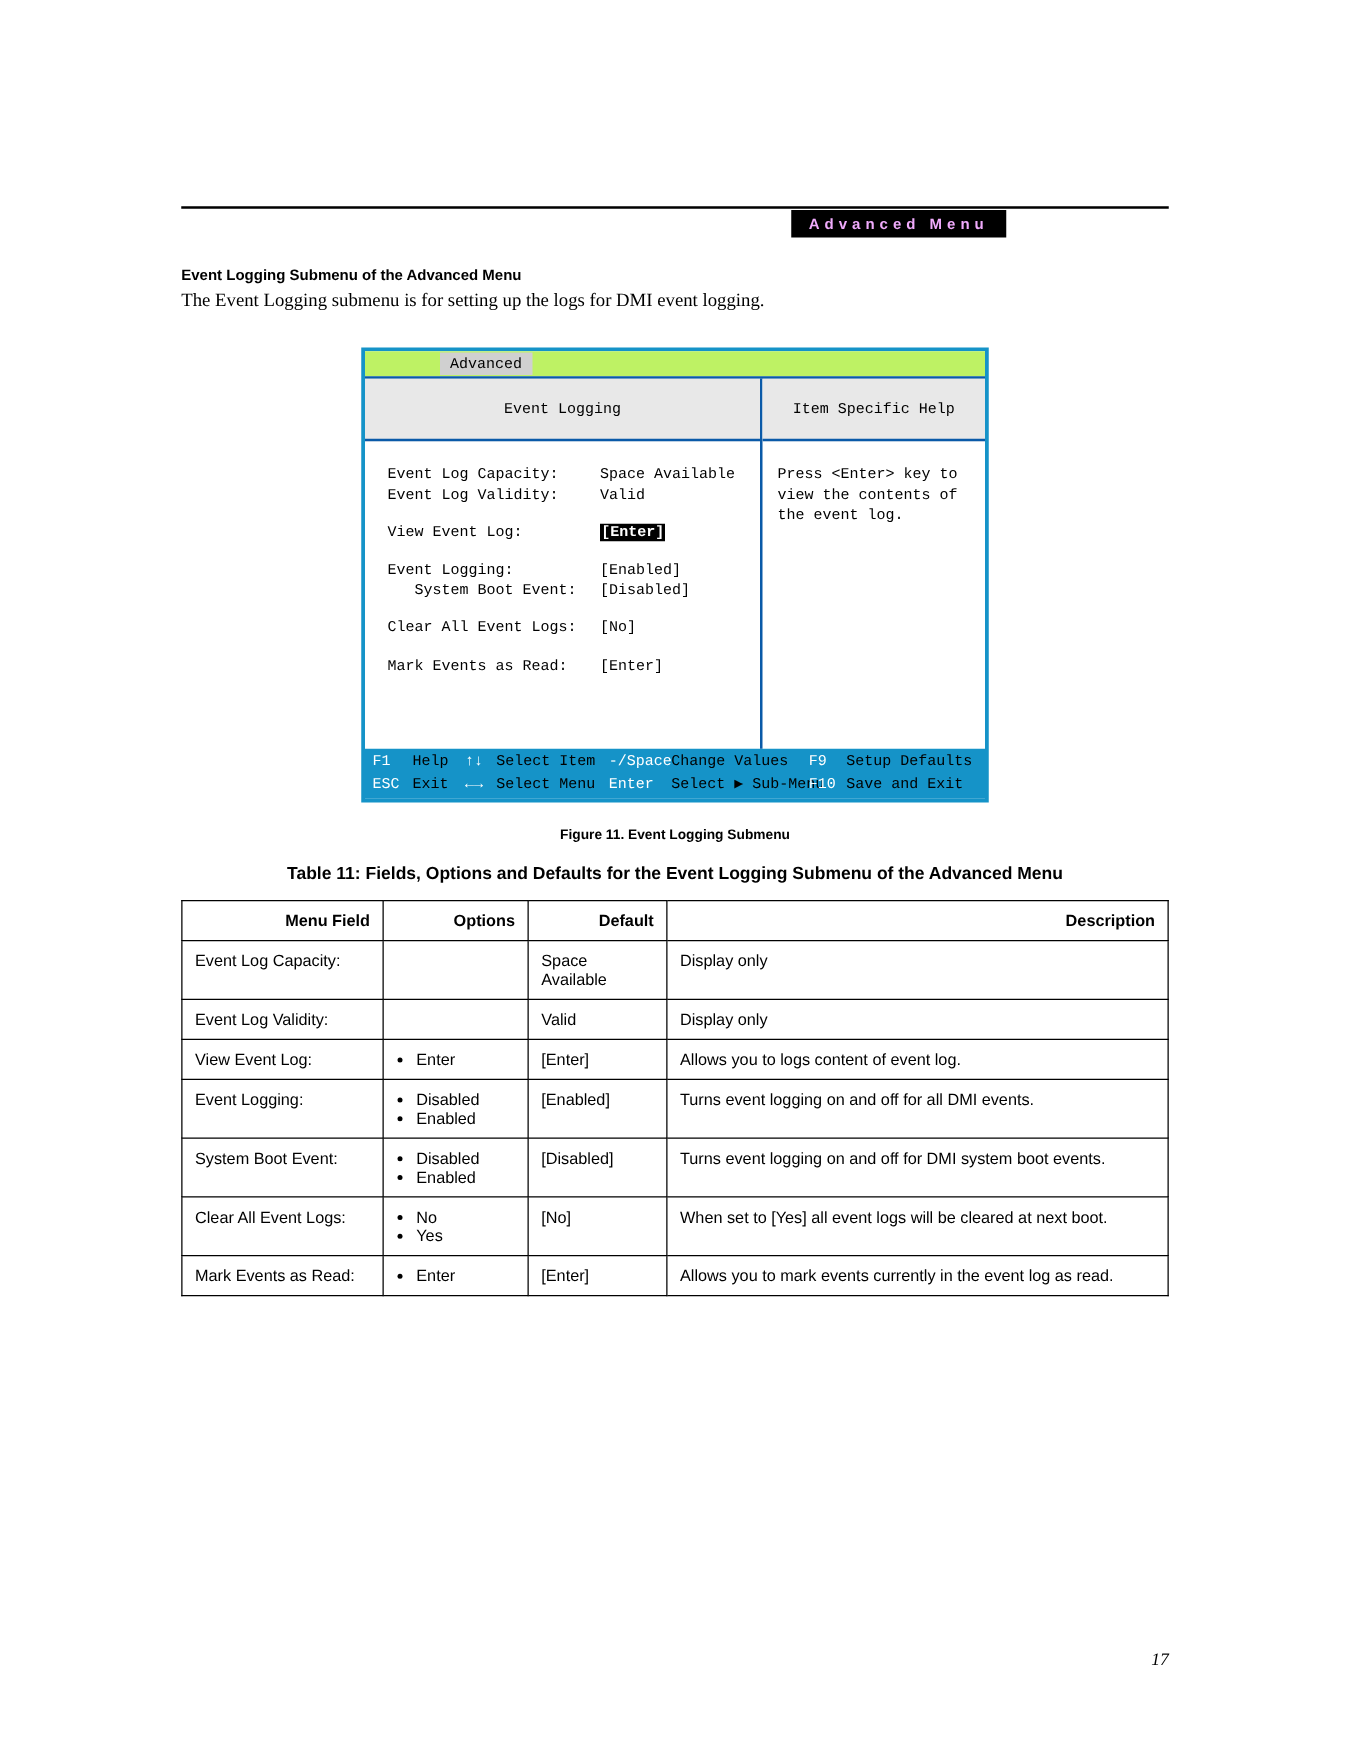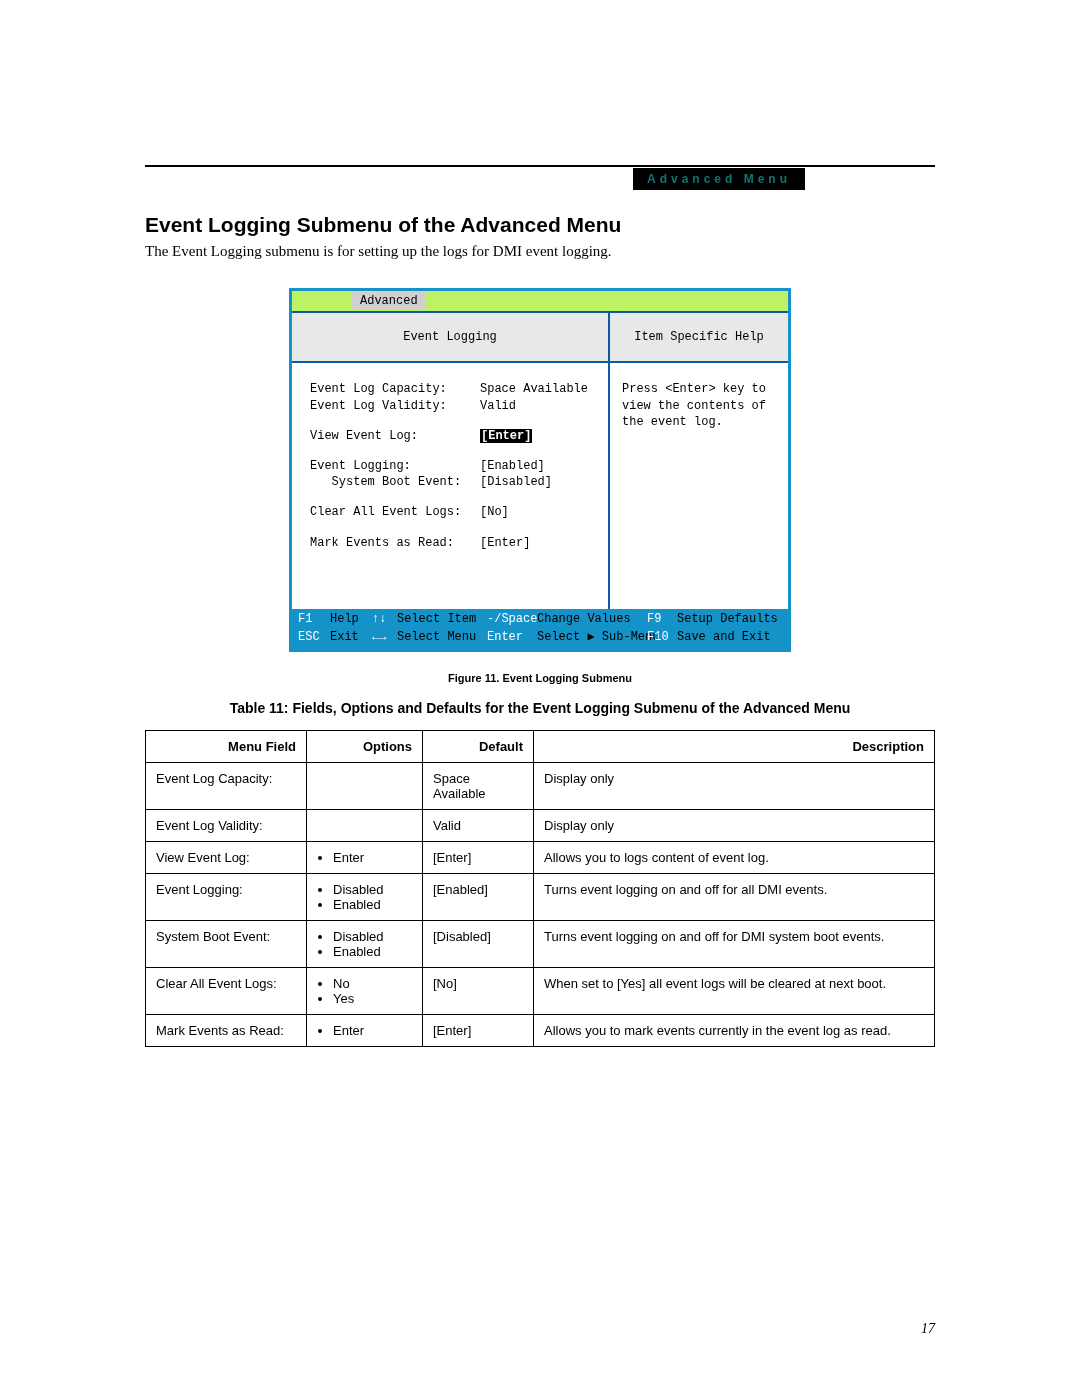--- a/index.html
+++ b/index.html
@@ -20,31 +20,31 @@
     position: absolute;
     top: 165px;
     left: 145px;
     right: 145px;
   }
   .header-tab {
     position: absolute;
     top: 168px;
     right: 275px;
     background: #000;
-    color: #0f766e;
+    color: #f0abfc;
     font-family: Verdana, Arial, sans-serif;
     font-size: 12px;
     letter-spacing: 4px;
     padding: 4px 14px;
     font-weight: bold;
   }
   .section-title {
     font-family: Verdana, Arial, sans-serif;
     font-weight: bold;
-    font-size: 21px;
+    font-size: 12px;
     margin-top: 48px;
     margin-bottom: 6px;
   }
   .intro {
     font-size: 15px;
     margin-bottom: 28px;
   }
   
   .bios-wrap {
     width: 496px;

